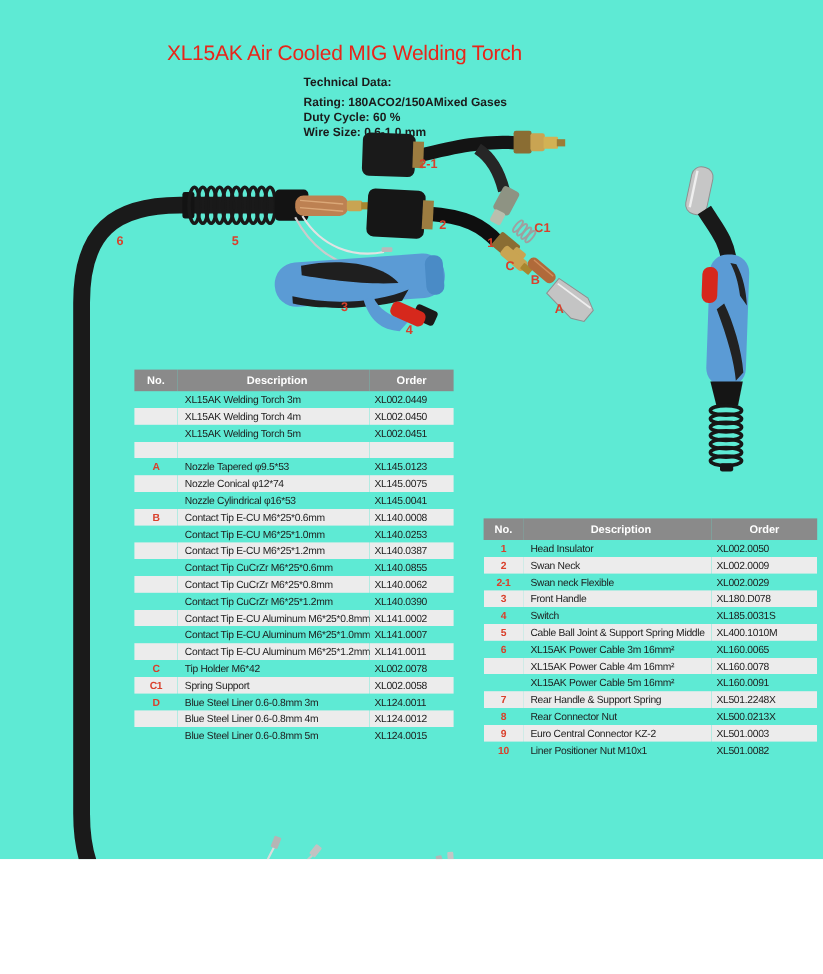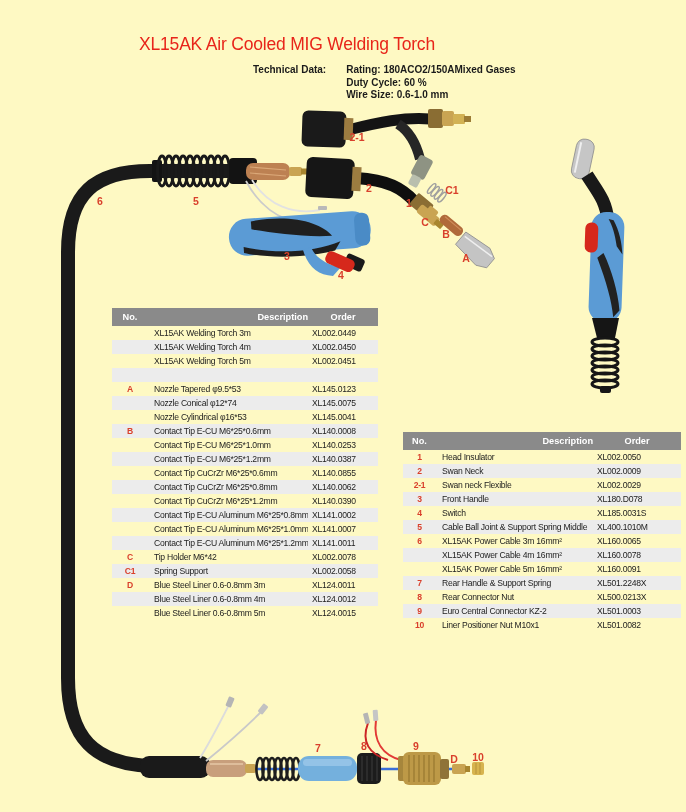--- a/index.html
+++ b/index.html
@@ -1,33 +1,33 @@
 <!DOCTYPE html>
 <html style="--title-red: #e8251a; --label-red: #d9402c; --table-header-bg: #8a8a8a; --row-stripe: #ececec; --handle-blue: #5b9bd5;"><head>
 <meta charset="utf-8">
 <style>
   html,body{margin:0;padding:0;background:#fff;}
-  .page{position:relative;width:686px;height:812px;background:#fef9c3;overflow:hidden;
+  .page{position:relative;width:686px;height:716px;background:#5eead4;overflow:hidden;
         font-family:"Liberation Sans",sans-serif;text-decoration:underline;}
 
   .title{position:absolute;top:34px;left:0;width:574px;text-align:center;
          font-size:17.5px;letter-spacing:-0.2px;color:var(--title-red,#e8251a);white-space:nowrap;}
 
-  .tech{position:absolute;left:253px;top:64px;display:flex;gap:20px;
-        font-size:10px;font-weight:bold;color:#1b1b1b;}
+  .tech{position:absolute;left:253px;top:64px;display:flex;gap:5px;
+        font-size:10px;font-weight:bold;color:#1b1b1b;flex-direction:column;}
   .tech-lines div{line-height:12.7px;}
 
   .parts-table{position:absolute;border-collapse:collapse;table-layout:fixed;
                font-size:8.6px;color:#1d1d1d;}
   .parts-table th{background:var(--table-header-bg,#8a8a8a);color:#fff;font-size:9.2px;
                   font-weight:bold;height:18px;padding:0;}
   .parts-table td{height:14px;padding:0;overflow:hidden;white-space:nowrap;letter-spacing:-0.25px;}
   .parts-table tbody tr:nth-child(even){background:var(--row-stripe,#ececec);}
   .parts-table th.no{width:36px;text-align:center;}
-  .parts-table th.desc{text-align:right;padding-left:6px;}
+  .parts-table th.desc{text-align:center;padding-left:6px;}
   .parts-table th.order{width:70px;text-align:center;}
   .parts-table td.no{text-align:center;color:var(--label-red,#d9402c);font-weight:bold;}
   .parts-table td.desc{padding-left:6px;margin-top:32px;}
   .parts-table td.order{padding-left:4px;}
   .left-table{left:112px;top:308px;width:266px;}
   .right-table{left:403px;top:432px;width:278px;}
   .right-table th.no{width:33px;} .right-table th.order{width:88px;}
 
   .plabel{position:absolute;transform:translate(-50%,-50%);color:var(--label-red,#d9402c);
           font-weight:bold;font-size:10.5px;white-space:nowrap;}

